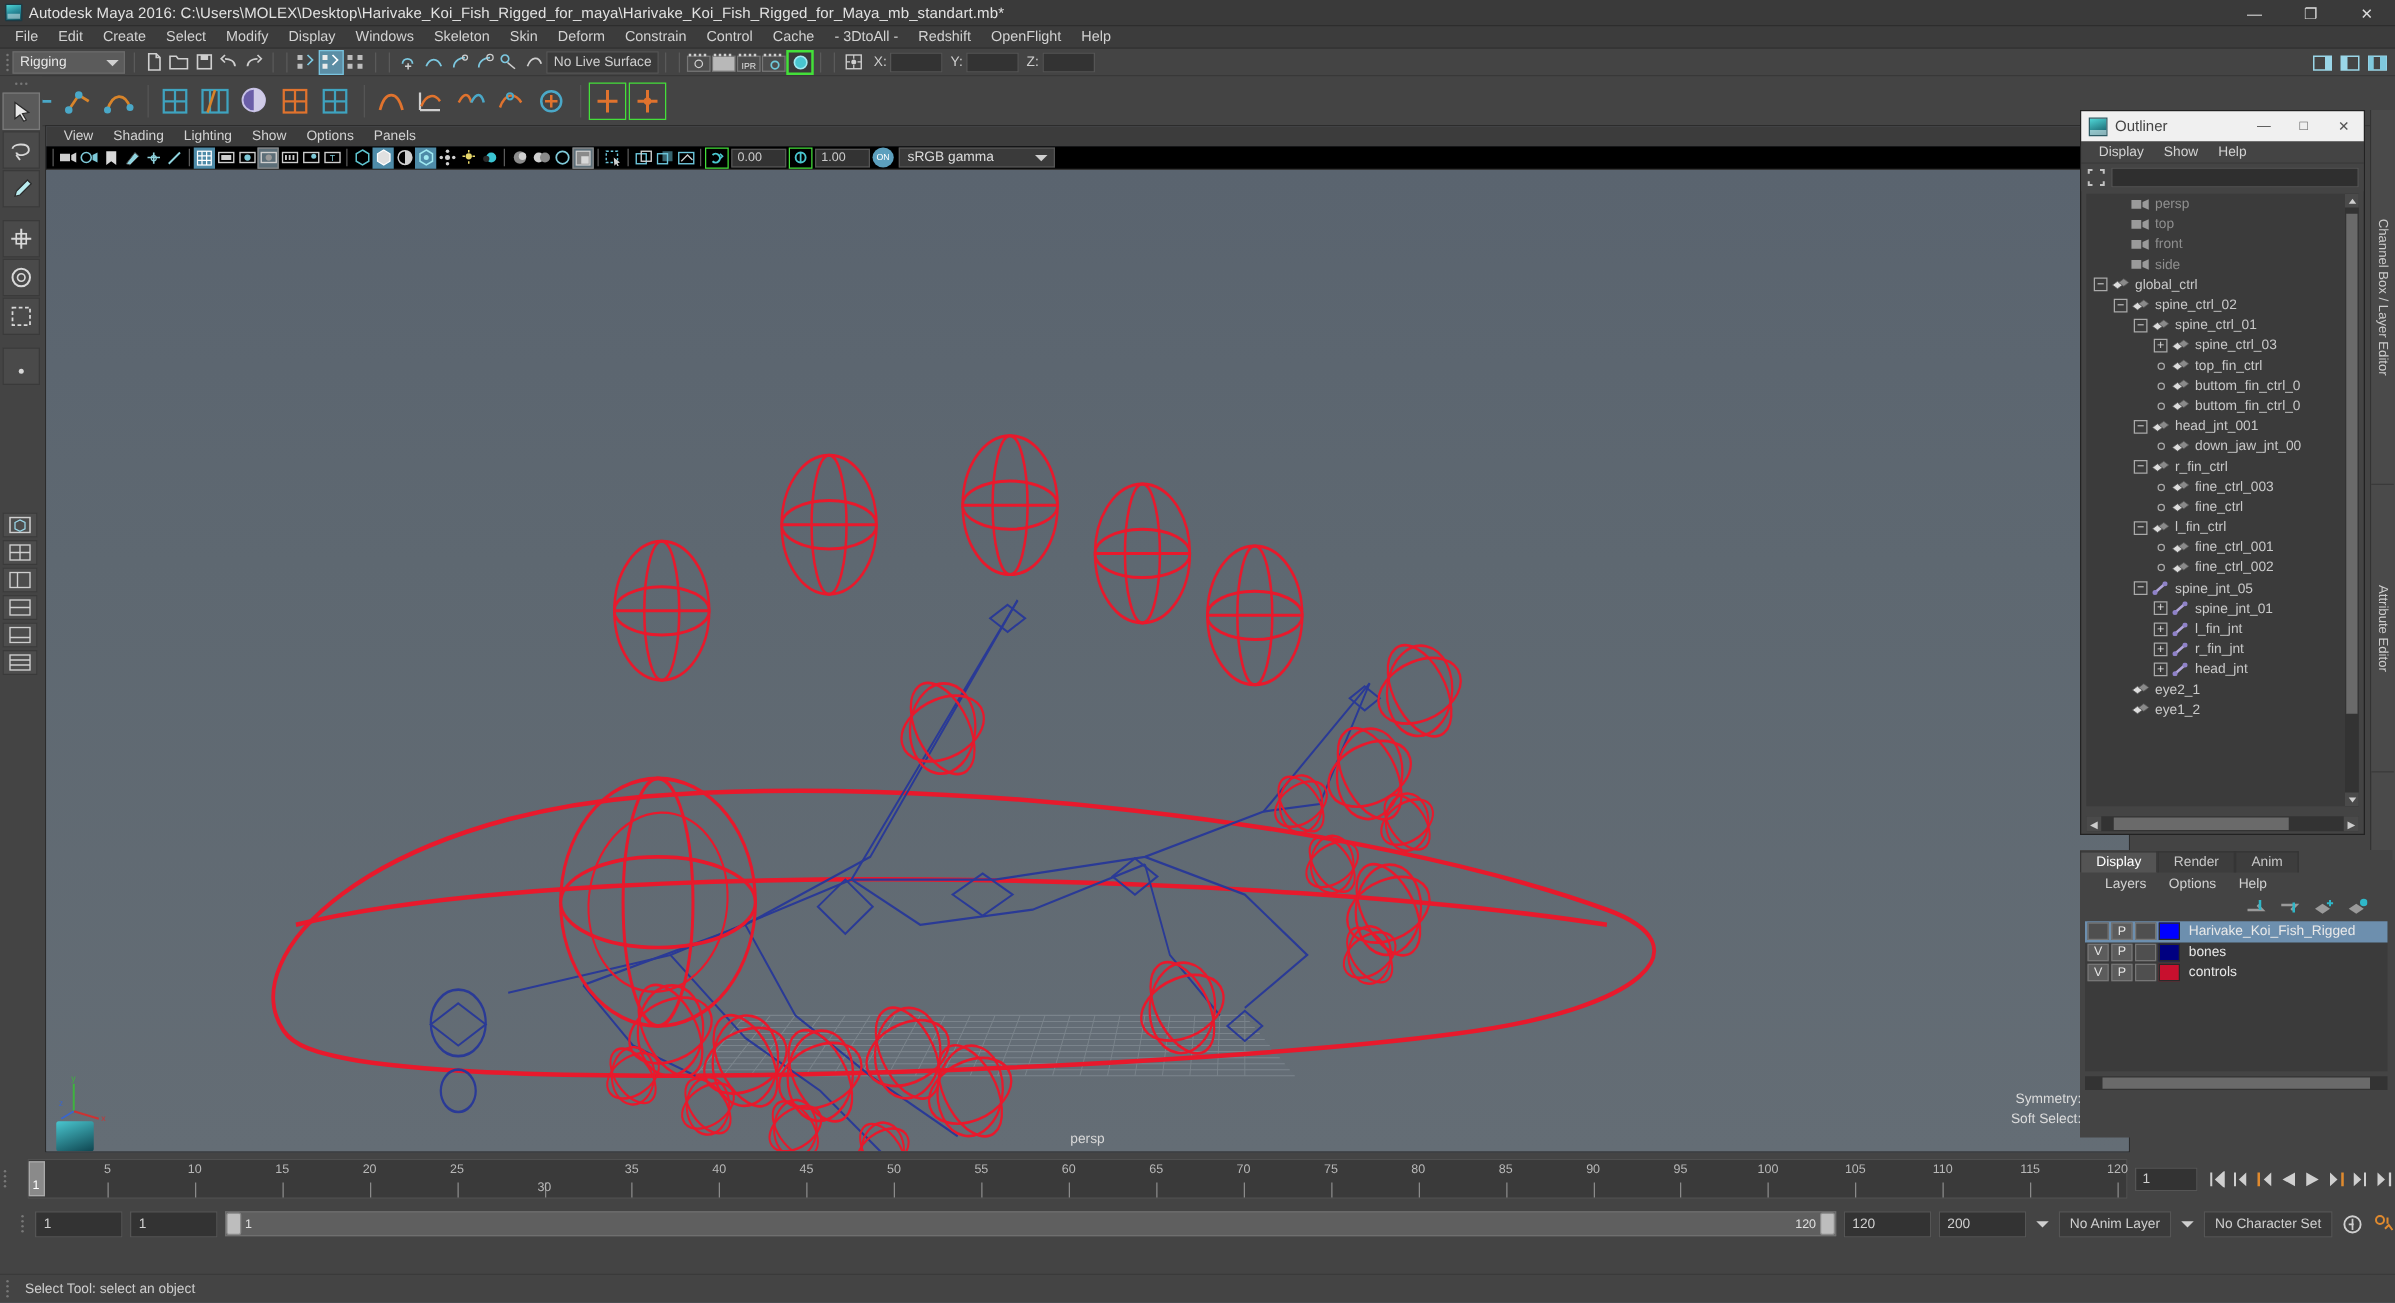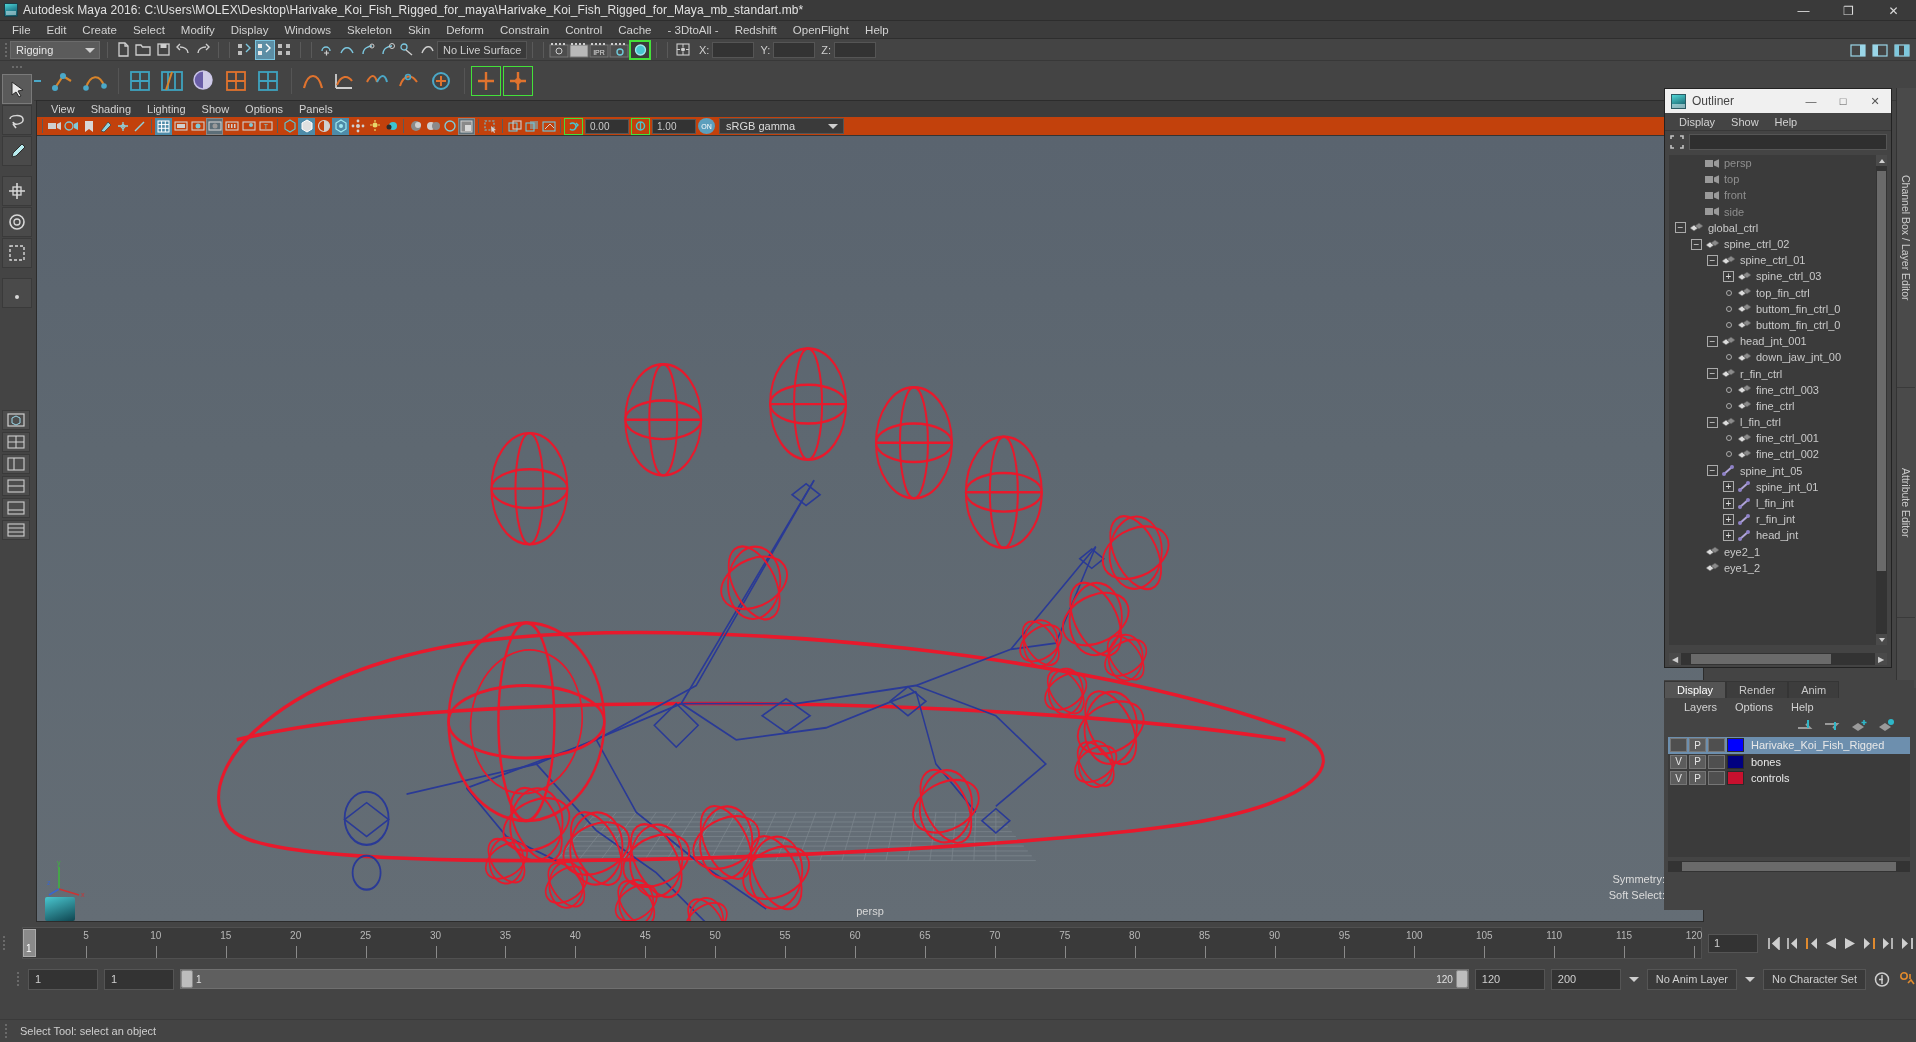--- a/index.html
+++ b/index.html
@@ -64,21 +64,21 @@
 
   
   .shelfrow{height:40px;background:#444;display:flex;align-items:center;padding-left:16px;gap:0px;border-bottom:1px solid #383838;}
   .sh-btn{width:30px;height:30px;display:flex;align-items:center;justify-content:center;margin-right:2px;flex:0 0 auto;}
   .sh-sep{width:1px;height:26px;background:#555;margin:0 6px;}
 
   
   .viewport{position:absolute;left:36px;top:100px;right:212px;bottom:120px;background:#5c6670;border:1px solid #2c2c2c;}
   .vp-menubar{height:16px;background:#3c3c3c;display:flex;align-items:center;padding-left:6px;}
   .vp-menubar .mi{padding:0 8px;font-size:11px;color:#d2d2d2;line-height:16px;}
-  .vp-toolbar{height:19px;background:#c2410c;display:flex;align-items:center;padding-left:2px;border-bottom:1px solid #343434;}
+  .vp-toolbar{height:19px;background:#000000;display:flex;align-items:center;padding-left:2px;border-bottom:1px solid #343434;}
   .vb{width:17px;height:17px;display:flex;align-items:center;justify-content:center;flex:0 0 auto;}
   .vb.on{background:#4e8ba8;}
   .vb.on2{background:#5c6e78;border:1px solid #888;}
   .vsep{width:1px;height:14px;background:#5a5a5a;margin:0 3px;flex:0 0 auto;}
   .numfield{width:44px;height:15px;background:#333;border:1px solid #555;color:#ccc;font-size:10px;
             display:flex;align-items:center;padding-left:4px;margin:0 2px;}
   .gamma{width:125px;height:16px;background:#3a3a3a;border:1px solid #555;display:flex;align-items:center;
          padding-left:6px;font-size:11px;color:#ddd;position:relative;margin-left:4px;}
   .gamma .caret{position:absolute;right:5px;top:5px;border-left:5px solid transparent;border-right:5px solid transparent;border-top:5px solid #cfcfcf;}
   .vp-canvas{position:absolute;left:0;right:0;top:35px;bottom:0;overflow:hidden;
@@ -1370,21 +1370,21 @@
         <div class="ts-lbl" style="left: 62.9328px;">5</div>
         <div class="ts-tick" style="left: 132.849px;"></div>
         <div class="ts-lbl" style="left: 132.849px;">10</div>
         <div class="ts-tick" style="left: 202.765px;"></div>
         <div class="ts-lbl" style="left: 202.765px;">15</div>
         <div class="ts-tick" style="left: 272.681px;"></div>
         <div class="ts-lbl" style="left: 272.681px;">20</div>
         <div class="ts-tick" style="left: 342.597px;"></div>
         <div class="ts-lbl" style="left: 342.597px;">25</div>
         <div class="ts-tick" style="left: 412.513px;"></div>
-        <div class="ts-lbl" style="left: 412.513px;">30</div>
+        <div class="ts-lbl" style="left: 412.513px; margin-top: 15px;">30</div>
         <div class="ts-tick" style="left: 482.429px;"></div>
         <div class="ts-lbl" style="left: 482.429px;">35</div>
         <div class="ts-tick" style="left: 552.345px;"></div>
         <div class="ts-lbl" style="left: 552.345px;">40</div>
         <div class="ts-tick" style="left: 622.261px;"></div>
         <div class="ts-lbl" style="left: 622.261px;">45</div>
         <div class="ts-tick" style="left: 692.176px;"></div>
         <div class="ts-lbl" style="left: 692.176px;">50</div>
         <div class="ts-tick" style="left: 762.092px;"></div>
         <div class="ts-lbl" style="left: 762.092px;">55</div>

